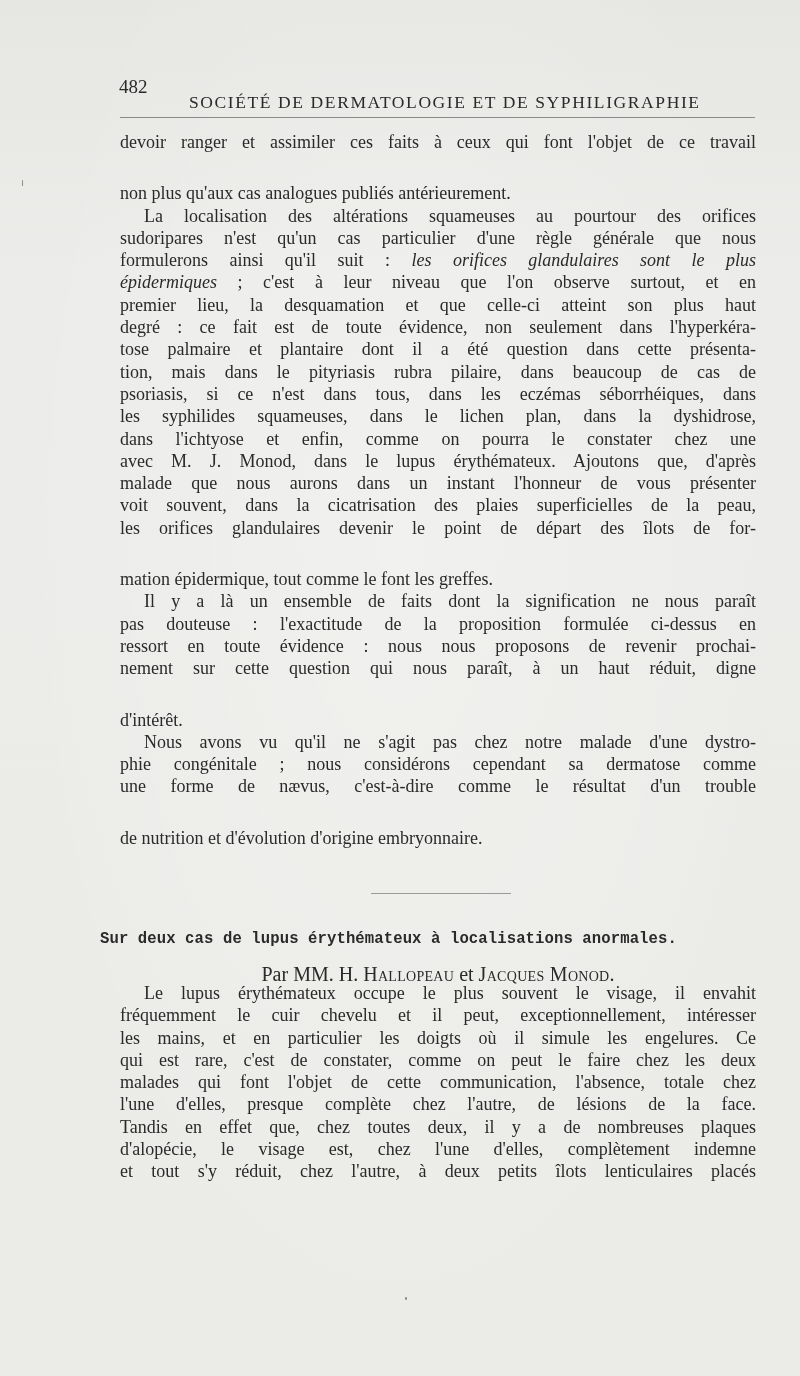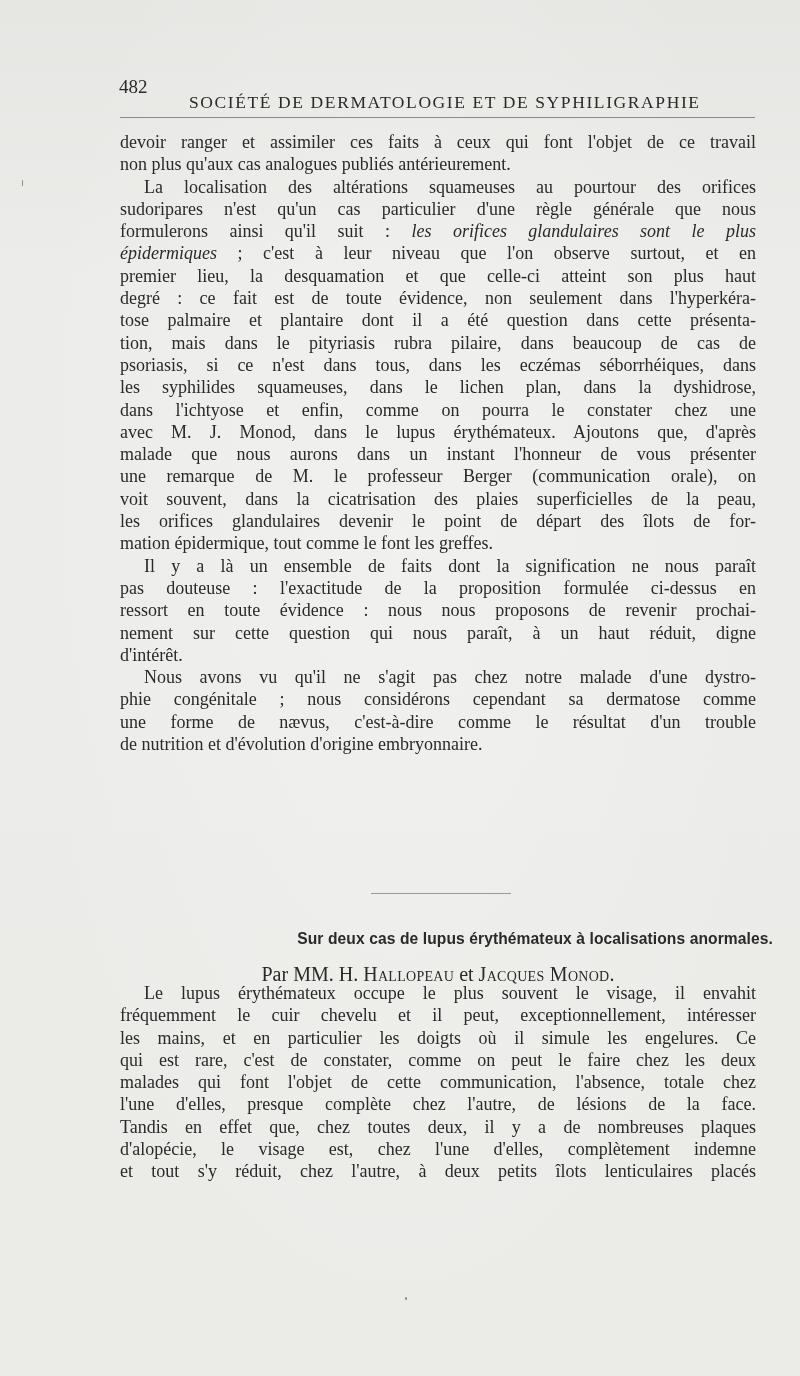--- a/index.html
+++ b/index.html
@@ -63,42 +63,43 @@
     }
     .body-text .line {
       display: block;
       white-space: nowrap;
       text-align: justify;
       text-align-last: justify;
       height: 22.3px;
     }
     .body-text .line.last {
       text-align-last: left;
+      margin-top: 29px;
     }
     .body-text .line.indent {
       padding-left: 24px;
     }
     .body-text em {
     }
     #block-1 { top: 131px; }
     #block-2 { top: 982px; }
     .sep-rule {
       position: absolute;
       top: 893px;
       left: 371px;
       width: 140px;
       border-top: 1px solid #9a9a97;
     }
     .article-title {
       position: absolute;
       top: 930px;
-      left: 133px;
+      left: 100px;
       width: 640px;
-      text-align: right;
-      font-family: Liberation Sans, sans-serif;
+      text-align: left;
+      font-family: Liberation Mono, monospace;
       font-weight: bold;
       font-size: 15.6px;
       letter-spacing: 0.1px;
       white-space: nowrap;
     }
     .byline {
       position: absolute;
       top: 963px;
       left: 118px;
       width: 640px;
@@ -138,21 +139,20 @@
     <span class="line"><em>épidermiques</em><span> ; c'est à leur niveau que l'on observe surtout, et en</span></span>
     <span class="line">premier lieu, la desquamation et que celle-ci atteint son plus haut</span>
     <span class="line">degré : ce fait est de toute évidence, non seulement dans l'hyperkéra-</span>
     <span class="line">tose palmaire et plantaire dont il a été question dans cette présenta-</span>
     <span class="line">tion, mais dans le pityriasis rubra pilaire, dans beaucoup de cas de</span>
     <span class="line">psoriasis, si ce n'est dans tous, dans les eczémas séborrhéiques, dans</span>
     <span class="line">les syphilides squameuses, dans le lichen plan, dans la dyshidrose,</span>
     <span class="line">dans l'ichtyose et enfin, comme on pourra le constater chez une</span>
     <span class="line">avec M. J. Monod, dans le lupus érythémateux. Ajoutons que, d'après</span>
     <span class="line">malade que nous aurons dans un instant l'honneur de vous présenter</span>
-    <span class="line">une remarque de M. le professeur Berger (communication orale), on</span>
     <span class="line">voit souvent, dans la cicatrisation des plaies superficielles de la peau,</span>
     <span class="line">les orifices glandulaires devenir le point de départ des îlots de for-</span>
     <span class="line last">mation épidermique, tout comme le font les greffes.</span>
     <span class="line indent">Il y a là un ensemble de faits dont la signification ne nous paraît</span>
     <span class="line">pas douteuse : l'exactitude de la proposition formulée ci-dessus en</span>
     <span class="line">ressort en toute évidence : nous nous proposons de revenir prochai-</span>
     <span class="line">nement sur cette question qui nous paraît, à un haut réduit, digne</span>
     <span class="line last">d'intérêt.</span>
     <span class="line indent">Nous avons vu qu'il ne s'agit pas chez notre malade d'une dystro-</span>
     <span class="line">phie congénitale ; nous considérons cependant sa dermatose comme</span>

